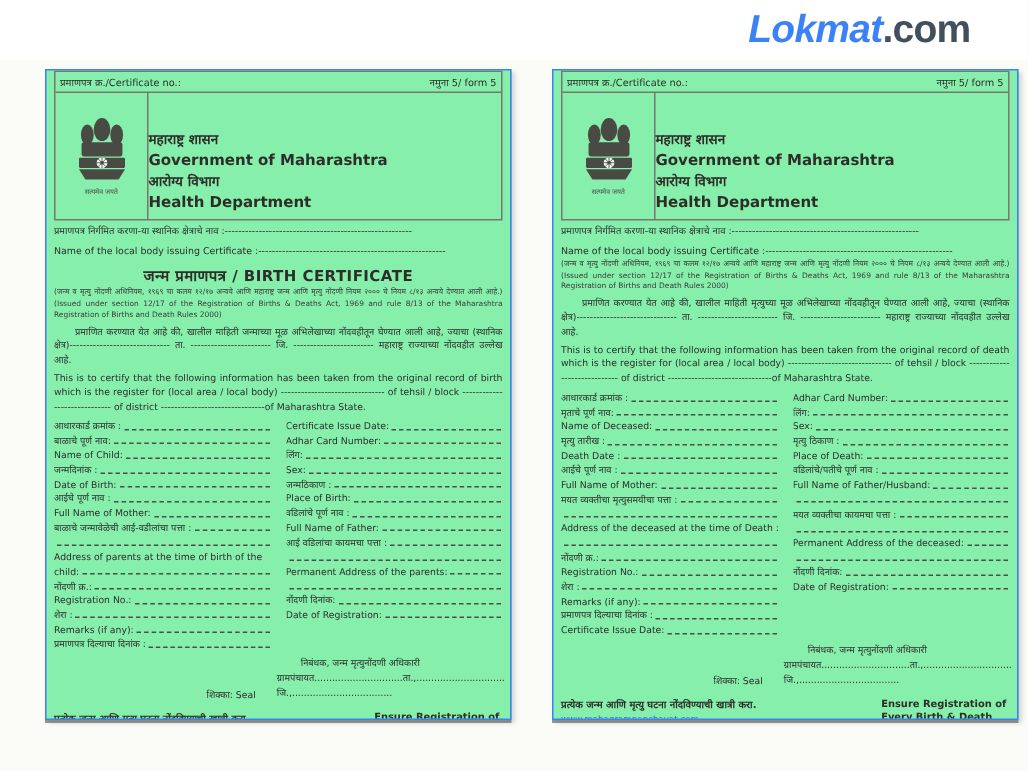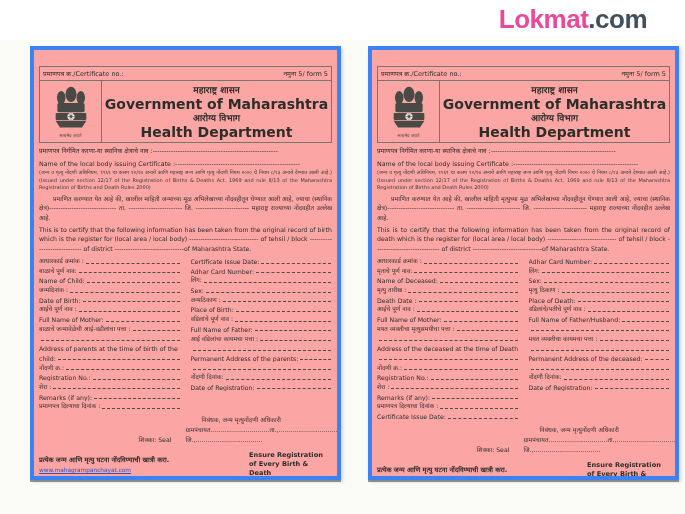--- a/index.html
+++ b/index.html
@@ -1,38 +1,38 @@
 <!DOCTYPE html>
 <html><head>
 <meta charset="utf-8">
 <style>
   * { margin:0; padding:0; box-sizing:border-box; }
   html,body { width:685px; height:514px; overflow:hidden; background:#fbfbf8;
               font-family:"DejaVu Sans","Liberation Sans",sans-serif; color:#2e2e29; }
   .page-header { height:40px; background:#ffffff; position:relative; }
   .logo { position:absolute; top:4px; right:38px; font-size:26px; font-weight:bold;
           letter-spacing:-0.5px; font-family:"Liberation Sans","DejaVu Sans",sans-serif; cursor:pointer; }
-  .logo .p1 { color:#ec4899; }
+  .logo .p1 { color:#3b82f6;font-style:italic; }
   .logo .p2 { color:#41505c; }
 
   .sheets { display:flex; gap:27px; padding:6px 6px 0 30px; }
-  .sheet { width:311px; height:434px; background:#fca5a5; border:4px solid #3b82f6;
+  .sheet { width:311px; height:434px; background:#86efac; border:1px solid #3b82f6;
            box-shadow:0 2px 0 rgba(70,70,64,.55), 2px 2px 3px rgba(0,0,0,.15);
-           padding:16px 5px; overflow:hidden; }
+           padding:0 5px; overflow:hidden; }
 
   .head-table { border:1px solid #77776d; }
   .meta-row { display:flex; justify-content:space-between; border-bottom:1px solid #77776d;
               font-size:6.5px; padding:2px 3px; }
   .head-main { display:flex; }
   .emblem-cell { width:62px; border-right:1px solid #77776d; display:flex; flex-direction:column;
                  align-items:center; justify-content:center; padding:2px 0; }
   .emblem-cell .motto { font-size:4.5px; color:#4a4a44; margin-top:1px; }
-  .gov-cell { flex:1; text-align:center; padding:2px 0 3px; }
+  .gov-cell { flex:1; text-align:left; padding:2px 0 3px;margin-top:23px; }
   .gov-mr { font-size:9px; font-weight:bold; line-height:14px; }
-  .gov-en { font-size:14px; font-weight:bold; line-height:14px; }
+  .gov-en { font-size:10px; font-weight:bold; line-height:14px; }
 
   .issuing { font-size:6.3px; line-height:10px; margin-top:3px; white-space:nowrap; overflow:hidden; }
   .title { text-align:center; font-size:10px; font-weight:bold; margin:3px 0 2px; letter-spacing:.3px; }
   .fine { font-size:5px; line-height:7.6px; color:#3c3c36; text-align:justify; }
   .bodytext { font-size:6.2px; line-height:9.6px; margin-top:2px; text-align:justify; }
   .indent { text-indent:14px; }
 
   .fields { display:flex; gap:10px; margin-top:2px; }
   .fcol { flex:1; min-width:0; }
   .field-row { display:flex; align-items:flex-end; height:9.7px; font-size:6.2px; overflow:hidden; }
@@ -88,20 +88,21 @@
           <div class="gov-en">Government of Maharashtra</div>
           <div class="gov-mr">आरोग्य विभाग</div>
           <div class="gov-en">Health Department</div>
         </div>
       </div>
     </div>
 
     <div class="issuing">प्रमाणपत्र निर्गमित करणा-या स्थानिक क्षेत्राचे नाव :-------------------------------------------------------</div>
     <div class="issuing">Name of the local body issuing Certificate :-------------------------------------------------------</div>
 
+    <div class="title">जन्म प्रमाणपत्र / BIRTH CERTIFICATE</div>
     <div class="fine">(जन्म व मृत्यु नोंदणी अधिनियम, १९६९ चा कलम १२/१७ अन्वये आणि महाराष्ट्र जन्म आणि मृत्यु नोंदणी नियम २००० चे नियम ८/१३ अन्वये देण्यात आली आहे.) (Issued under section 12/17 of the Registration of Births &amp; Deaths Act, 1969 and rule 8/13 of the Maharashtra Registration of Births and Death Rules 2000)</div>
     <div class="bodytext indent">प्रमाणित करण्यात येत आहे की, खालील माहिती जन्माच्या मूळ अभिलेखाच्या नोंदवहीतून घेण्यात आली आहे, ज्याचा (स्थानिक क्षेत्र)------------------------------ ता. ------------------------ जि. ------------------------ महाराष्ट्र राज्याच्या नोंदवहीत उल्लेख आहे.</div>
     <div class="bodytext">This is to certify that the following information has been taken from the original record of birth which is the register for (local area / local body) ------------------------------- of tehsil / block ----------------------------- of district -------------------------------of Maharashtra State.</div>
 
     <div class="fields">
       <div class="fcol">
           <div class="field-row">
             <span class="field-label">आधारकार्ड क्रमांक :</span>
             <span class="fill"></span>
           </div>

